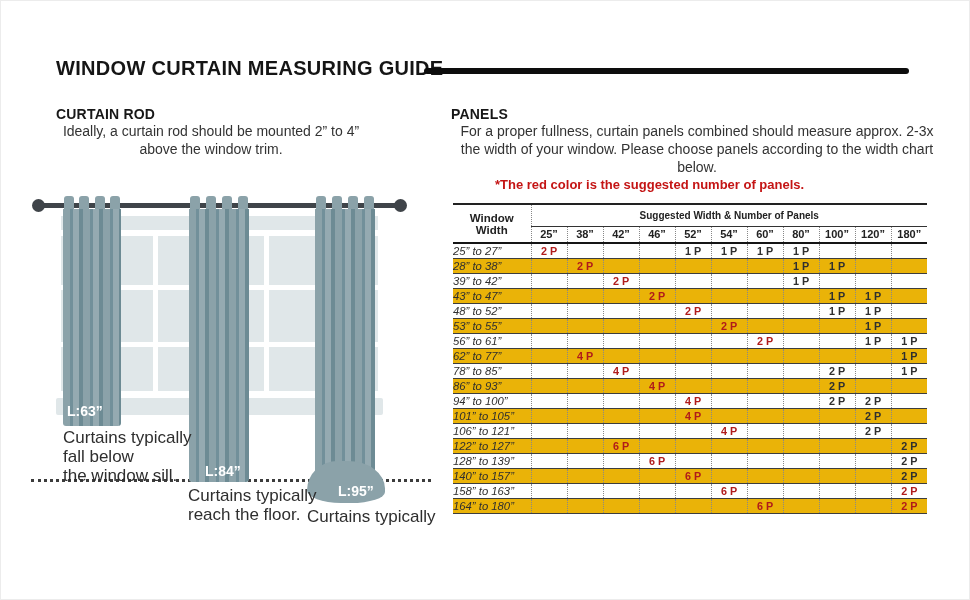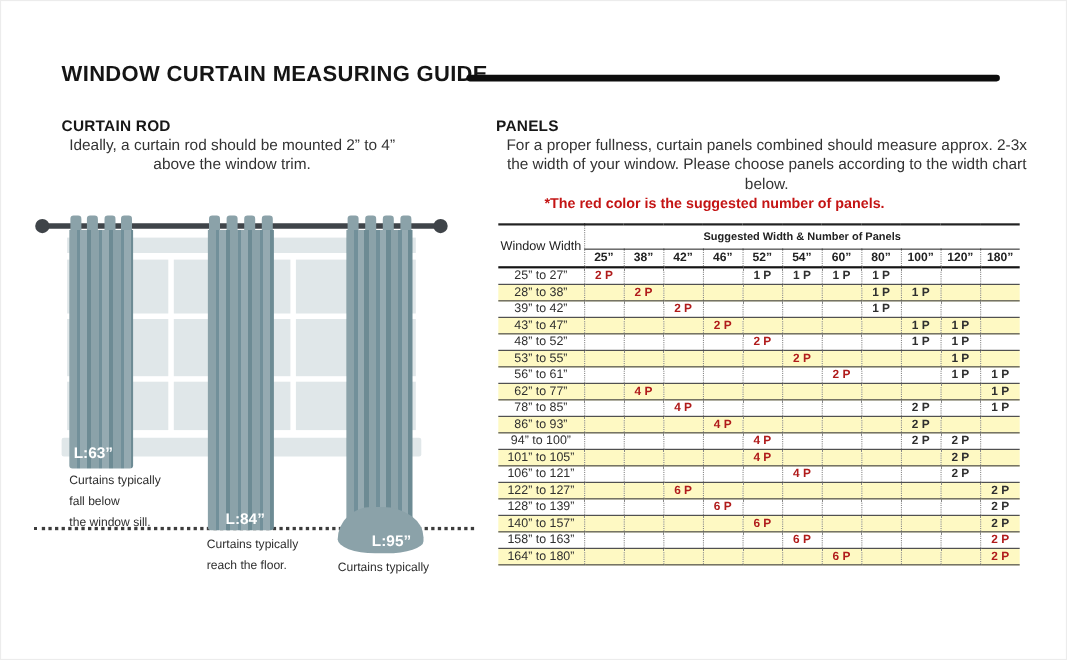--- a/index.html
+++ b/index.html
@@ -52,55 +52,55 @@
     border-radius: 0 0 3px 3px;
   }
   .puddle {
     position: absolute; left: 276px; top: 270px; width: 78px; height: 42px; z-index: 2;
     background: #8ba2a9; border-radius: 45% 55% 50% 50% / 80% 75% 30% 35%;
   }
   .len-label { position: absolute; z-index: 3; color: #fff; font-size: 14px; font-weight: bold; }
   .len-1 { left: 36px; top: 212px; }
   .len-2 { left: 174px; top: 272px; }
   .len-3 { left: 307px; top: 292px; }
-  .caption { position: absolute; z-index: 3; font-size: 11px; line-height: 19px; color: #2e2e2e; }
+  .caption { position: absolute; z-index: 3; font-size: 17px; line-height: 19px; color: #2e2e2e; }
   .cap-1 { left: 32px; top: 237px; }
   .cap-2 { left: 157px; top: 295px; }
   .cap-3 { left: 276px; top: 316px; }
 
   
   .tbl-wrap { position: absolute; left: 452px; top: 202px; width: 474px; }
   table.panels {
     width: 100%; border-collapse: collapse; table-layout: fixed;
     border-top: 2px solid #222;
   }
   table.panels col.c-label { width: 78px; }
   th.row-hdr {
-    font-size: 11.5px; font-weight: normal; color: #222; text-align: center;
+    font-size: 11.5px; font-weight: bold; color: #222; text-align: center;
     border-bottom: 2.5px solid #151515;
   }
   th.group-hdr {
     font-size: 10px; font-weight: bold; color: #222; text-align: center;
     height: 22px; border-left: 1.5px dotted #888; border-bottom: 1.5px solid #333;
   }
   th.size-hdr {
     font-size: 11px; font-weight: bold; color: #222; text-align: center;
     height: 17px; border-left: 1.5px dotted #888; border-bottom: 2.5px solid #151515;
   }
   td.rlabel {
-    font-size: 11.3px; color: #2f2f2f; text-align: center;
-    height: 14.5px; line-height: 14px; border-bottom: 1.4px solid #3d3d3d; padding: 0;
+    font-size: 11.3px; color: #2f2f2f; 
+    height: 14.5px; line-height: 14px; border-bottom: 1.4px solid #3d3d3d; padding: 0; font-style: italic;
   }
   td.cell {
     font-size: 10.8px; font-weight: bold; color: #2f2f2f; text-align: center;
     height: 14.5px; line-height: 14px; padding: 0;
     border-left: 1.5px dotted #888; border-bottom: 1.4px solid #3d3d3d;
   }
   td.cell.red { color: #b01b1b; }
-  tr.alt { background: #fef9c3; }
+  tr.alt { background: #eab308; }
 </style>
 </head>
 <body>
 
 <div class="page">
 
   <div class="title">WINDOW CURTAIN MEASURING GUIDE</div>
   <div class="title-rule"></div>
 
   <div class="sec-h" style="left:55px; top:105px;">CURTAIN ROD</div>

